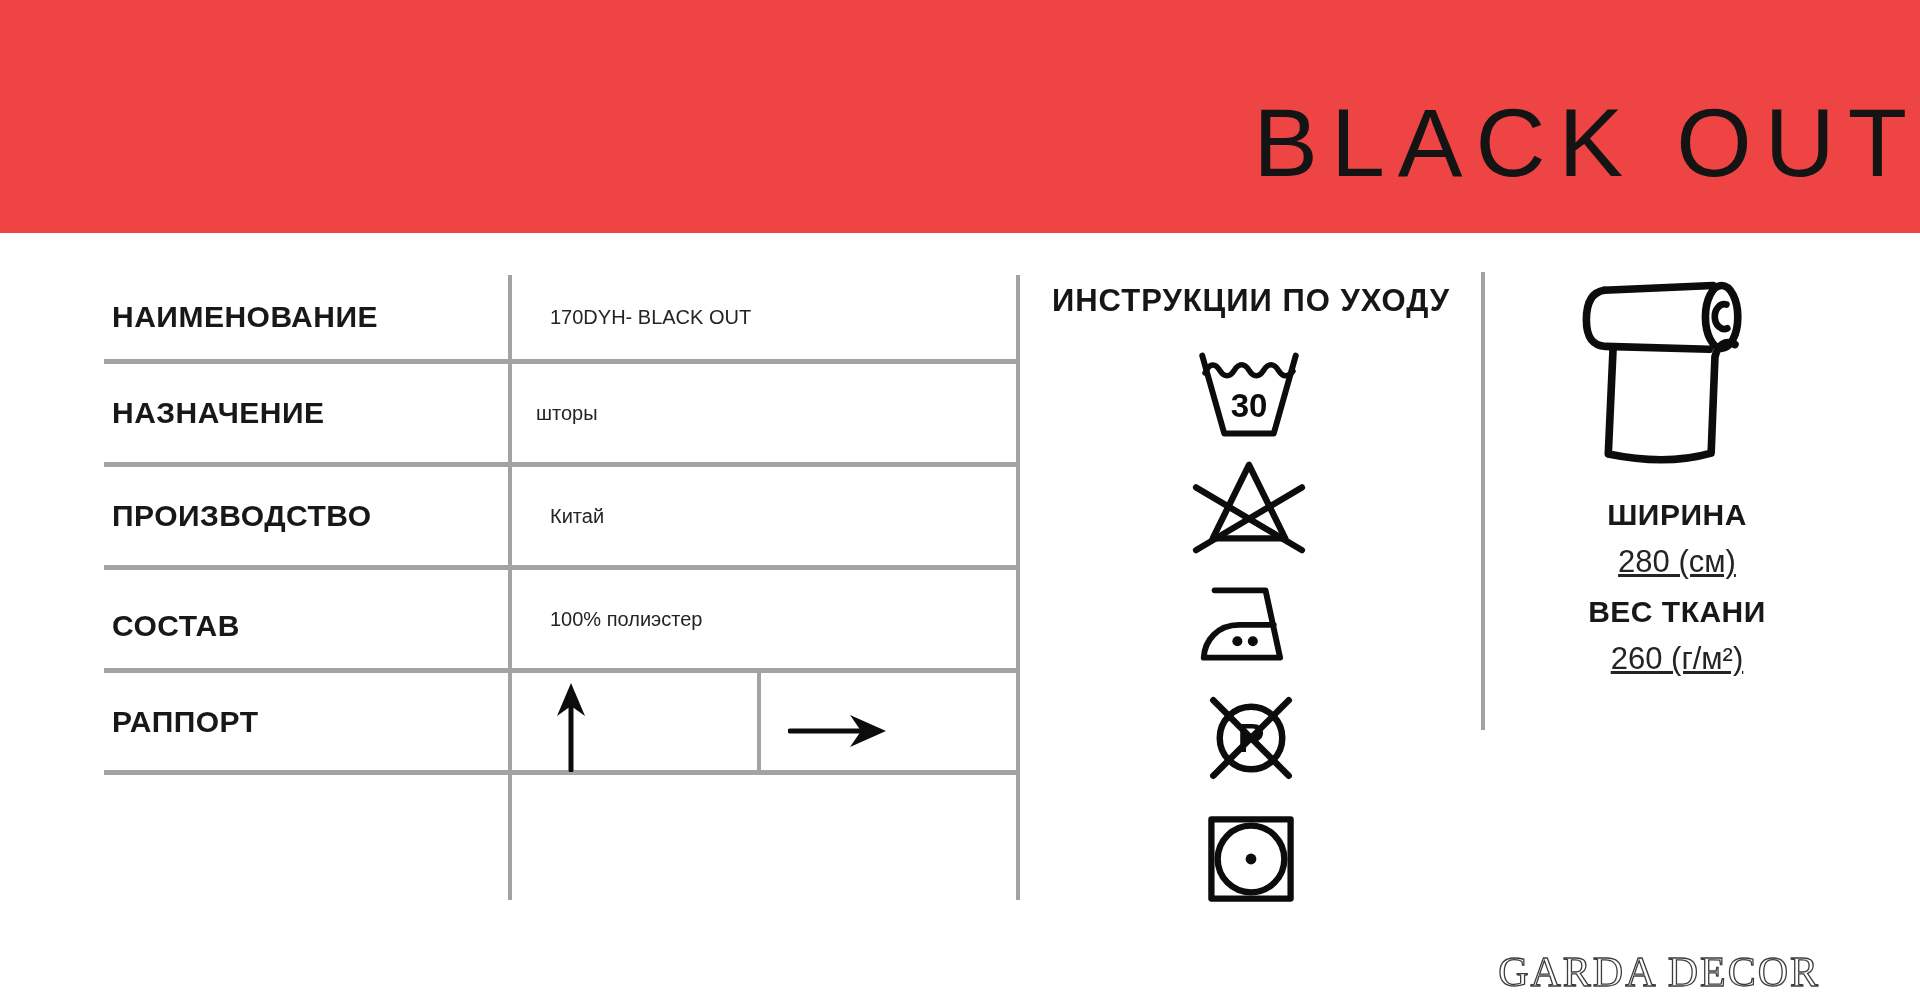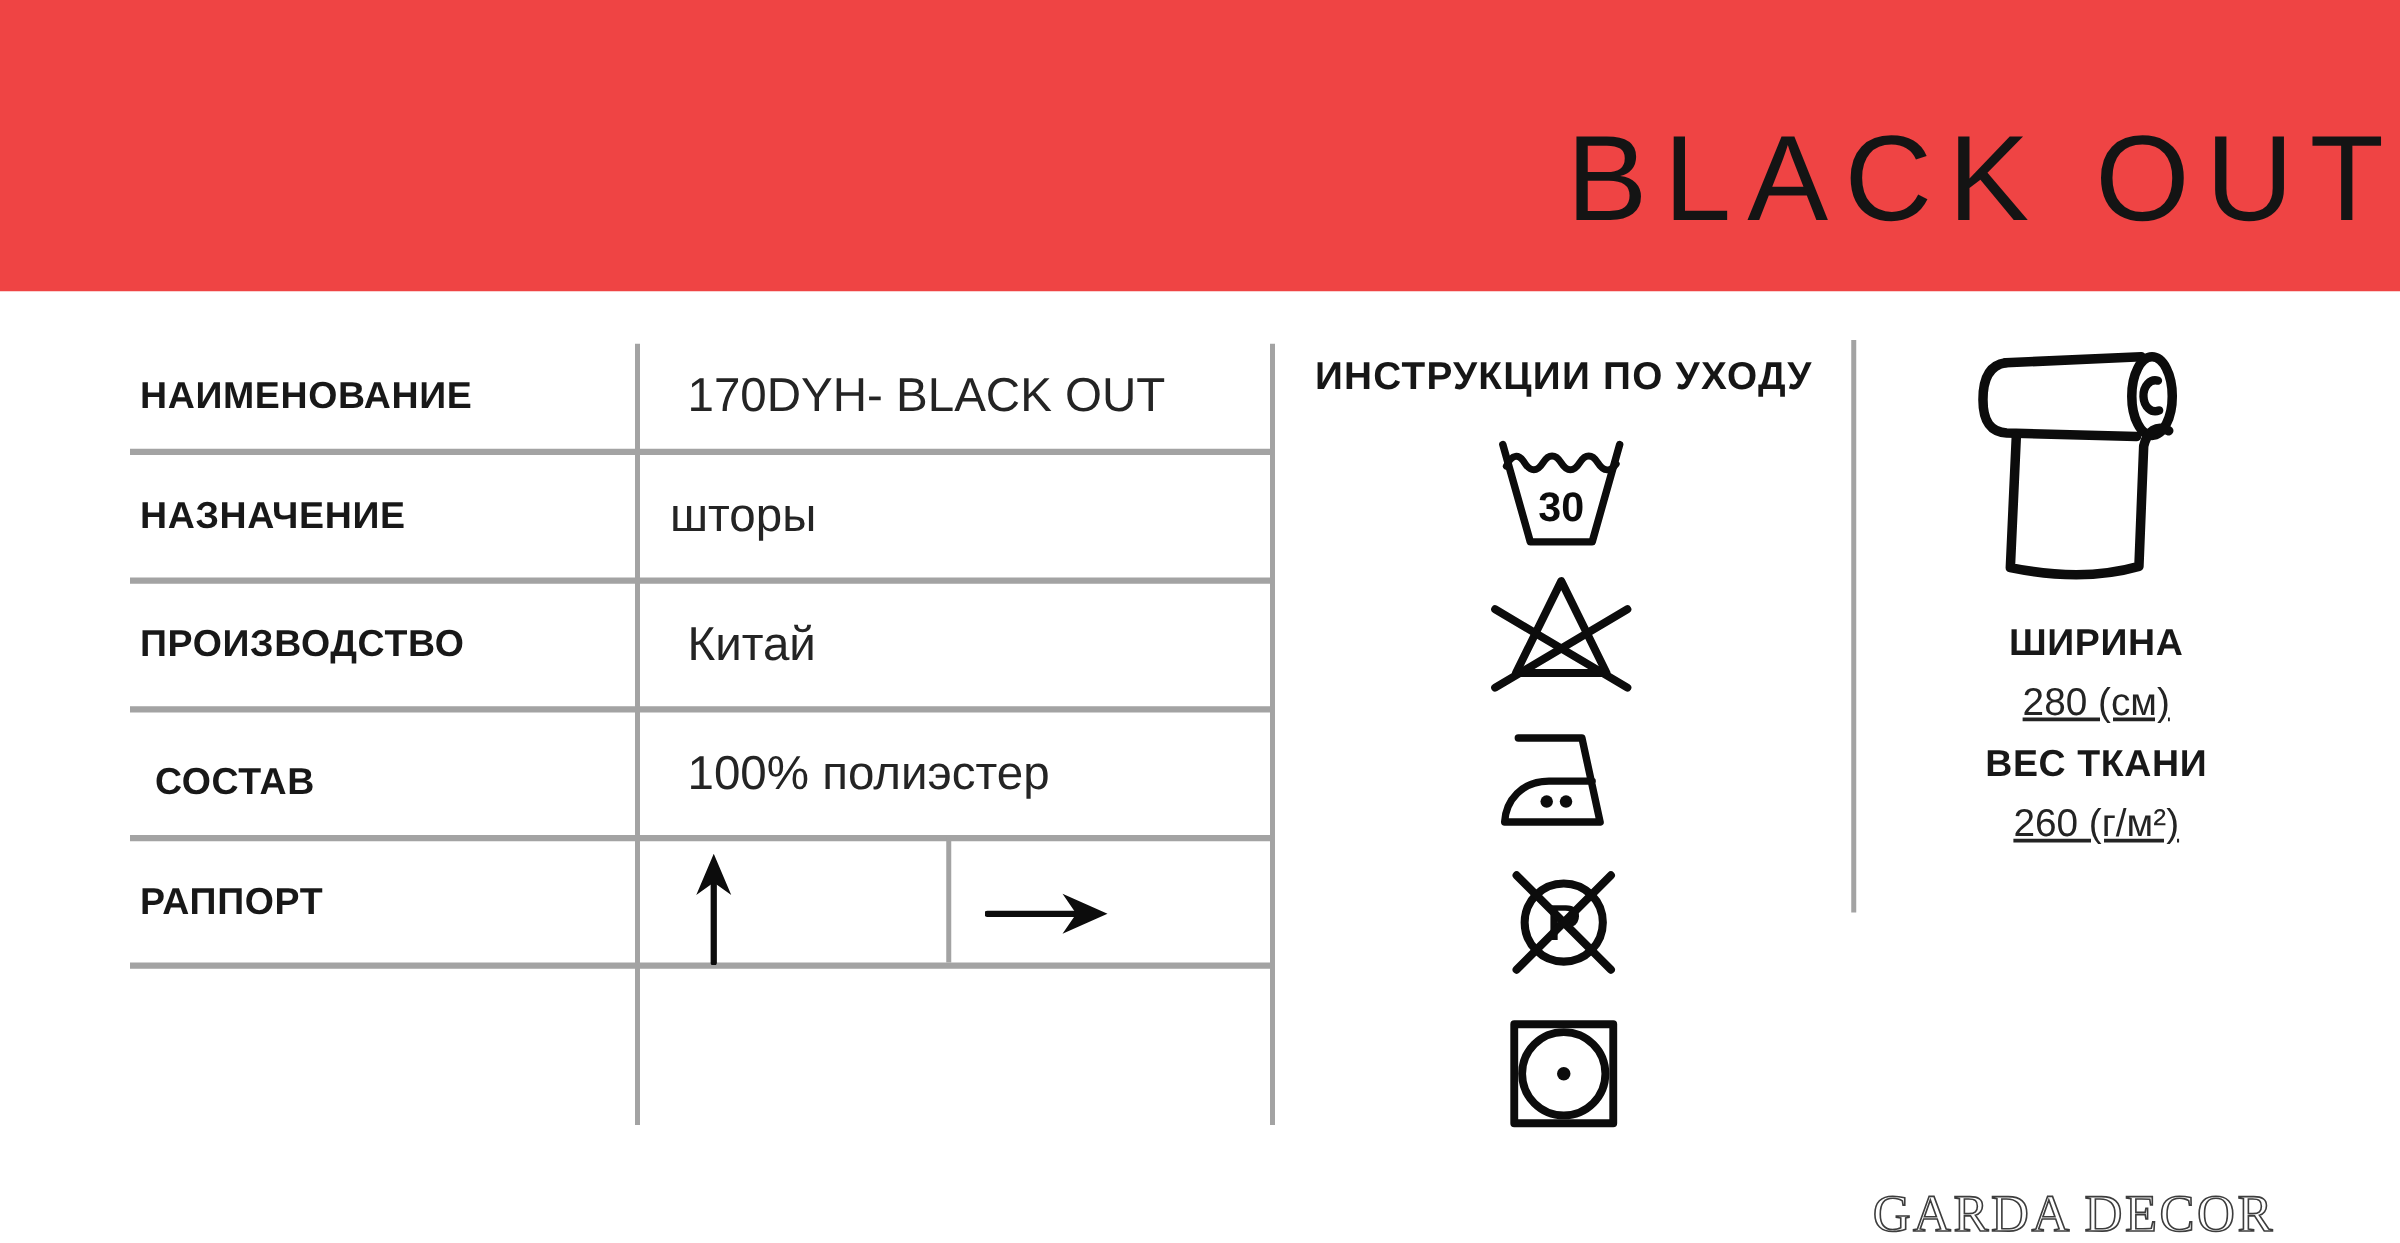--- a/index.html
+++ b/index.html
@@ -43,21 +43,21 @@
 
   
   .row-label {
     font-size: 30px;
     font-weight: 700;
     letter-spacing: 0.5px;
     color: #181818;
     white-space: nowrap;
   }
   .row-value {
-    font-size: 38px;
+    font-size: 20px;
     font-weight: 400;
     color: #242424;
     white-space: nowrap;
   }
   .vcenter {
     display: flex;
     align-items: center;
   }
 
   
@@ -157,21 +157,21 @@
     <span class="row-value">шторы</span>
   </div>
 
   <div class="abs vcenter" style="left:112px; top:467px; height:98px;">
     <span class="row-label">ПРОИЗВОДСТВО</span>
   </div>
   <div class="abs vcenter" style="left:550px; top:467px; height:98px;">
     <span class="row-value">Китай</span>
   </div>
 
-  <div class="abs vcenter" style="left:112px; top:570px; height:112px;margin-left:12px;">
+  <div class="abs vcenter" style="left:112px; top:570px; height:112px;">
     <span class="row-label">СОСТАВ</span>
   </div>
   <div class="abs vcenter" style="left:550px; top:570px; height:98px;text-align:right;">
     <span class="row-value">100% полиэстер</span>
   </div>
 
   <div class="abs vcenter" style="left:112px; top:673px; height:97px;">
     <span class="row-label">РАППОРТ</span>
   </div>
 

